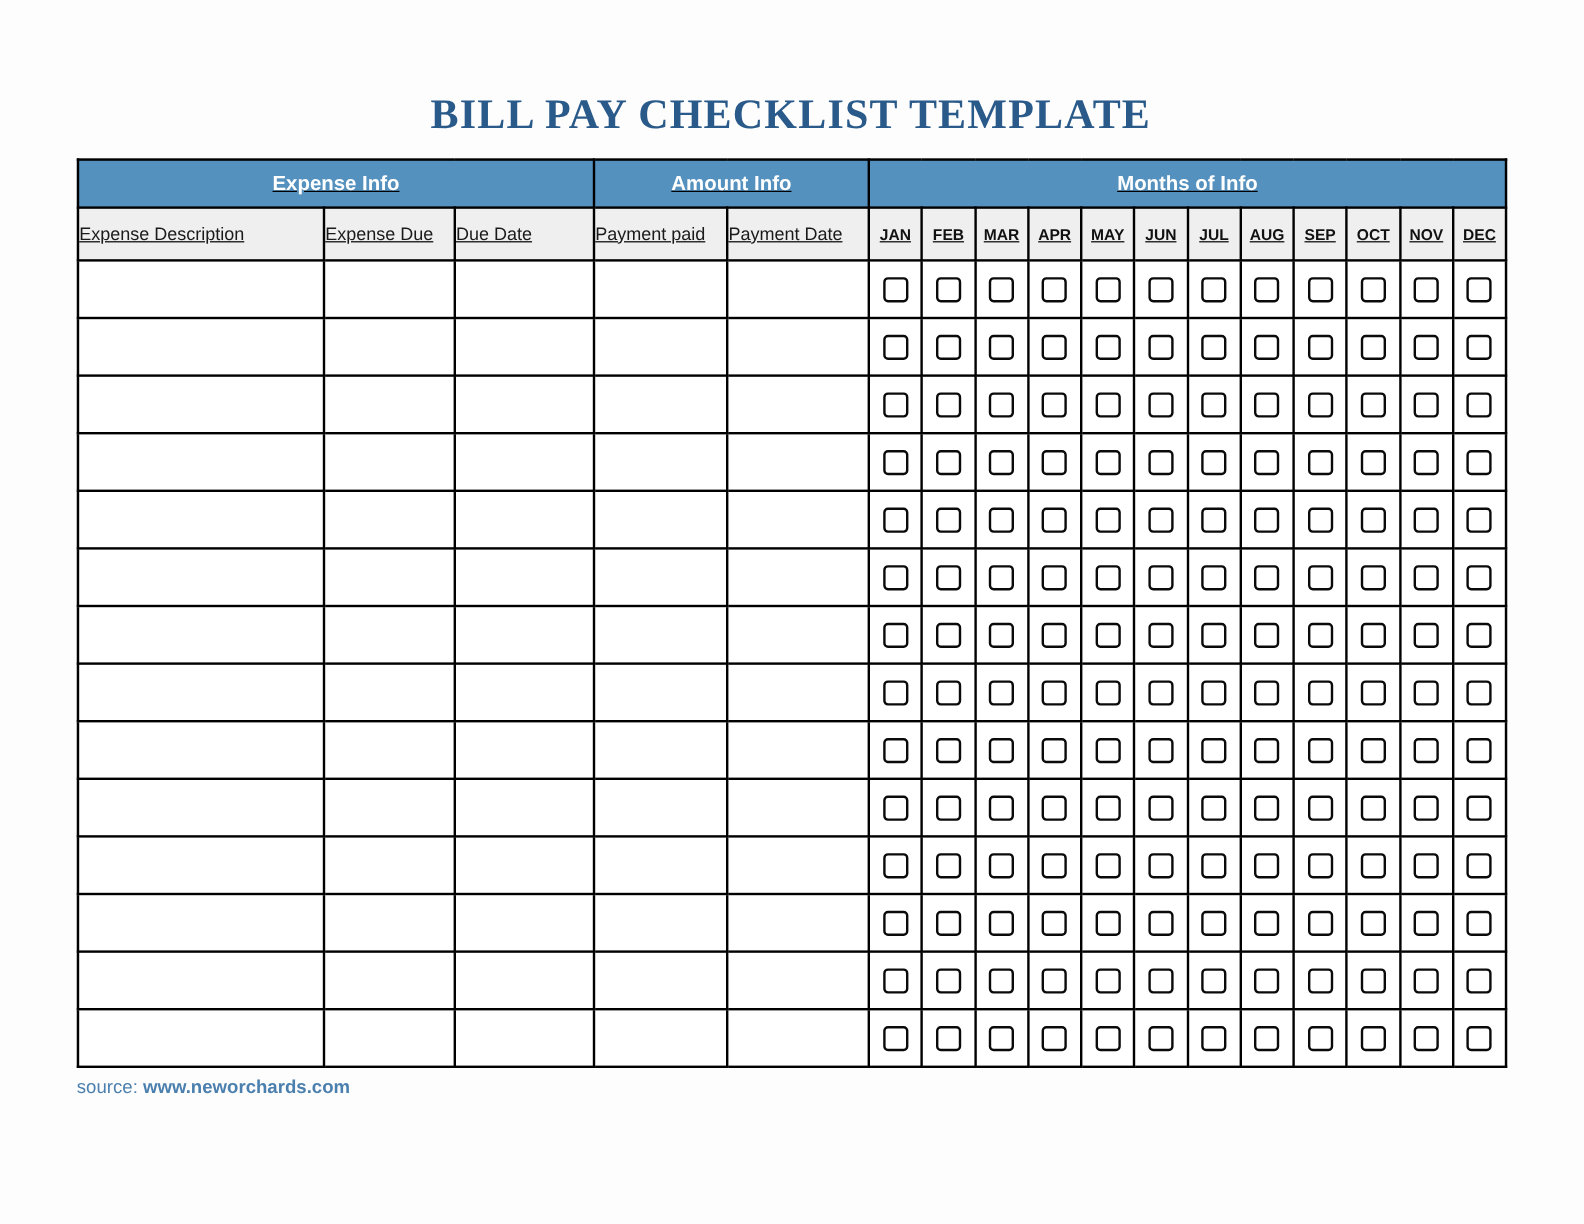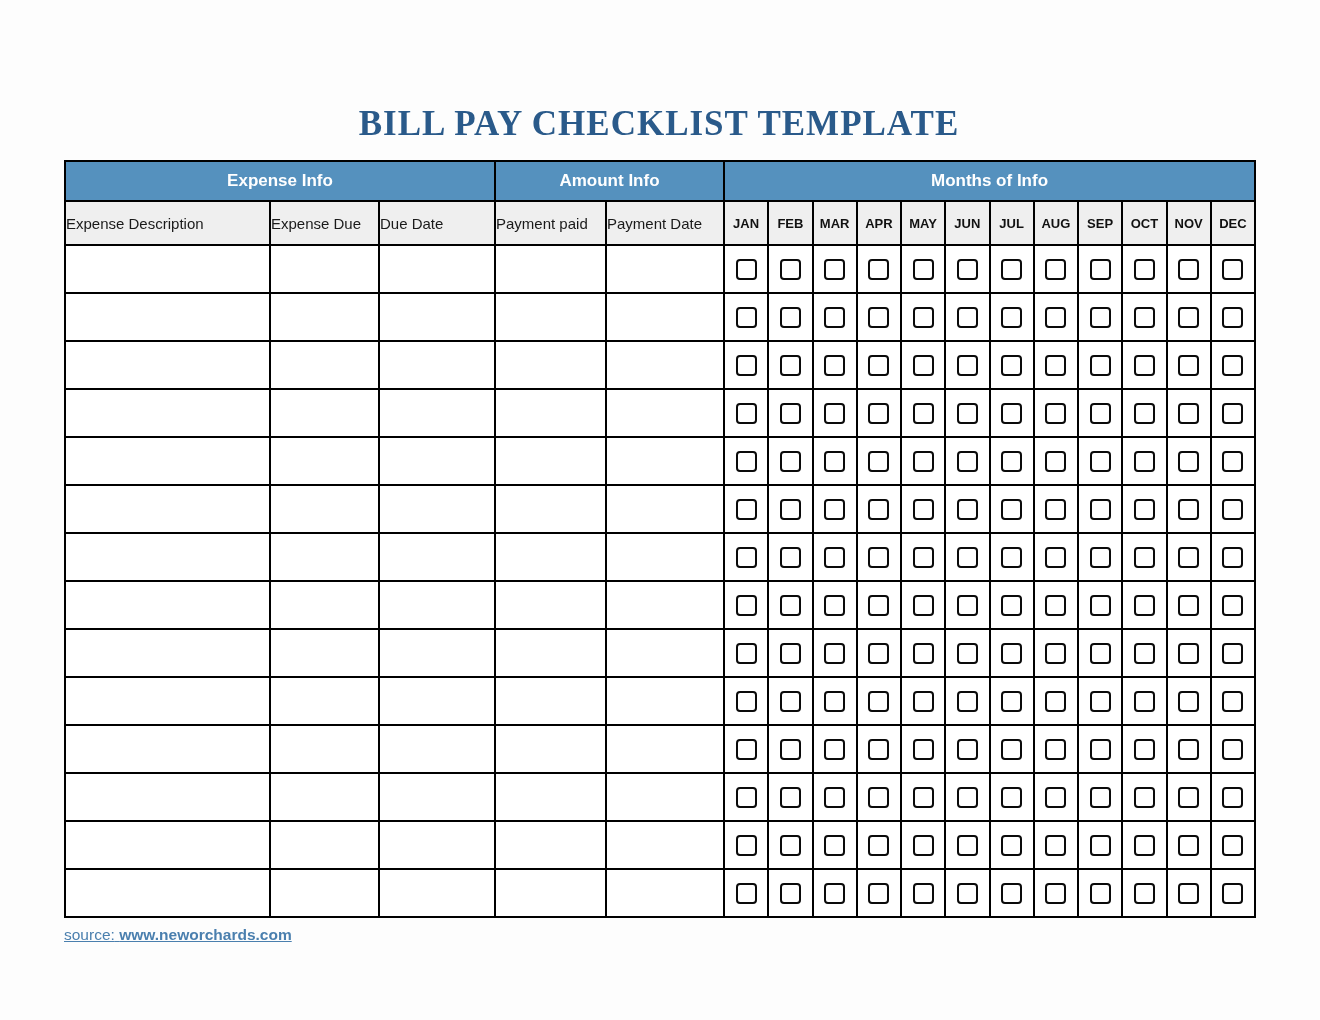--- a/index.html
+++ b/index.html
@@ -14,34 +14,35 @@
     height: 1020px;
     background: #fdfdfd;
     overflow: hidden;
   }
   .content {
     margin-left: 64px;
     width: 1190px;
   }
   .title {
     margin: 0;
-    padding-top: 104px;
+    padding-top: 76px;
     text-align: center;
     font-family: "Liberation Serif", serif;
     font-weight: bold;
     font-size: 35px;
     letter-spacing: 1px;
     color: var(--title-blue, #2a5a8a);
   }
   table.checklist {
     margin-top: 16px;
     border-collapse: collapse;
     table-layout: fixed;
     width: 1190px;
     background: #a3a3a3;
+    text-decoration: underline;
   }
   table.checklist th, table.checklist td {
     border: 2px solid var(--border, #000000);
     padding: 0;
     box-sizing: border-box;
   }
   th.group {
     height: 40px;
     background: var(--header-blue, #5591be);
     color: #ffffff;
@@ -85,21 +86,20 @@
     border-radius: 4px;
     background: #ffffff;
     vertical-align: middle;
   }
   .source {
     margin-top: 8px;
     font-size: 15.5px;
   }
   .source a {
     color: var(--link-blue, #4a7fae);
-    text-decoration: underline;
     cursor: pointer;
   }
   .source .src-url {
     font-weight: bold;
   }
 </style>
 </head>
 <body>
 
 <div class="page">

